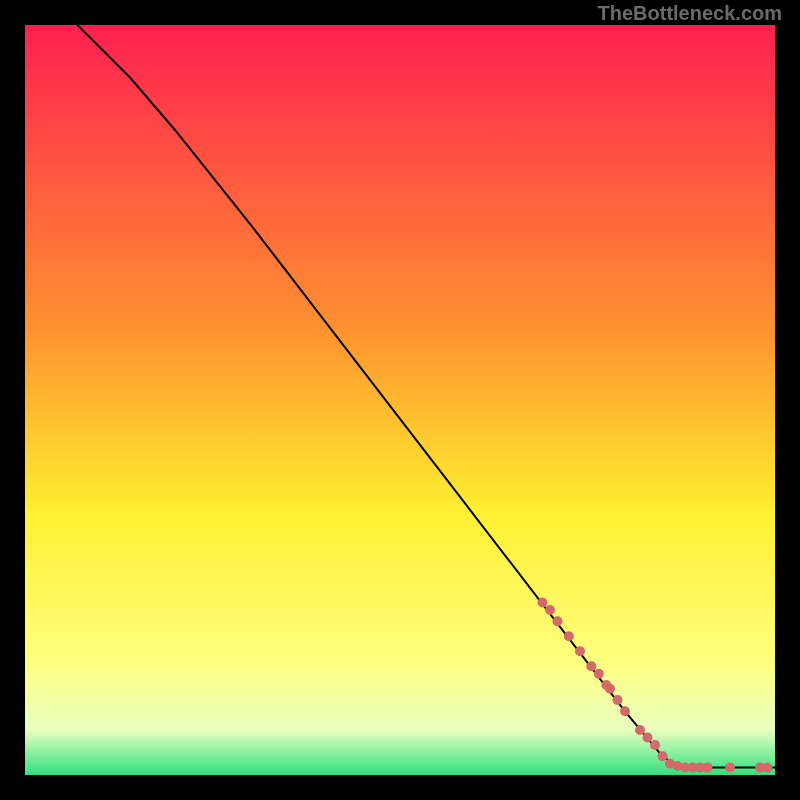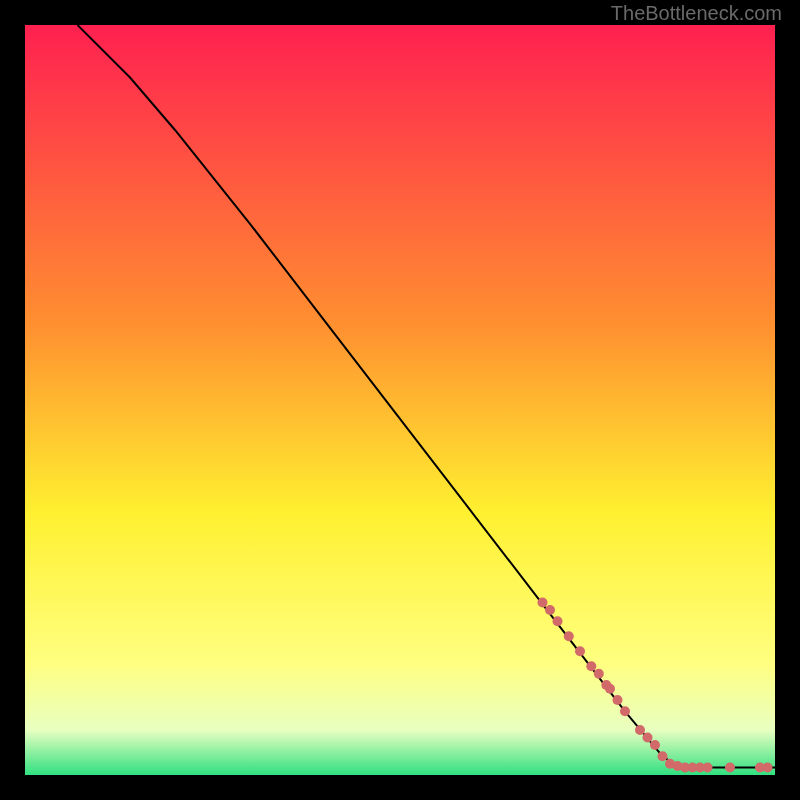--- a/index.html
+++ b/index.html
@@ -9,21 +9,21 @@
     width: 800px;
     height: 800px;
     position: relative;
     font-family: Arial, sans-serif;
   }
   .watermark {
     position: absolute;
     top: 2px;
     right: 18px;
     font-size: 20px;
-    font-weight: normal;
+    font-weight: bold;
     color: #6a6a6a;
     z-index: 10;
   }
   .plot-area {
     position: absolute;
     left: 25px;
     top: 25px;
     width: 750px;
     height: 750px;
   }

